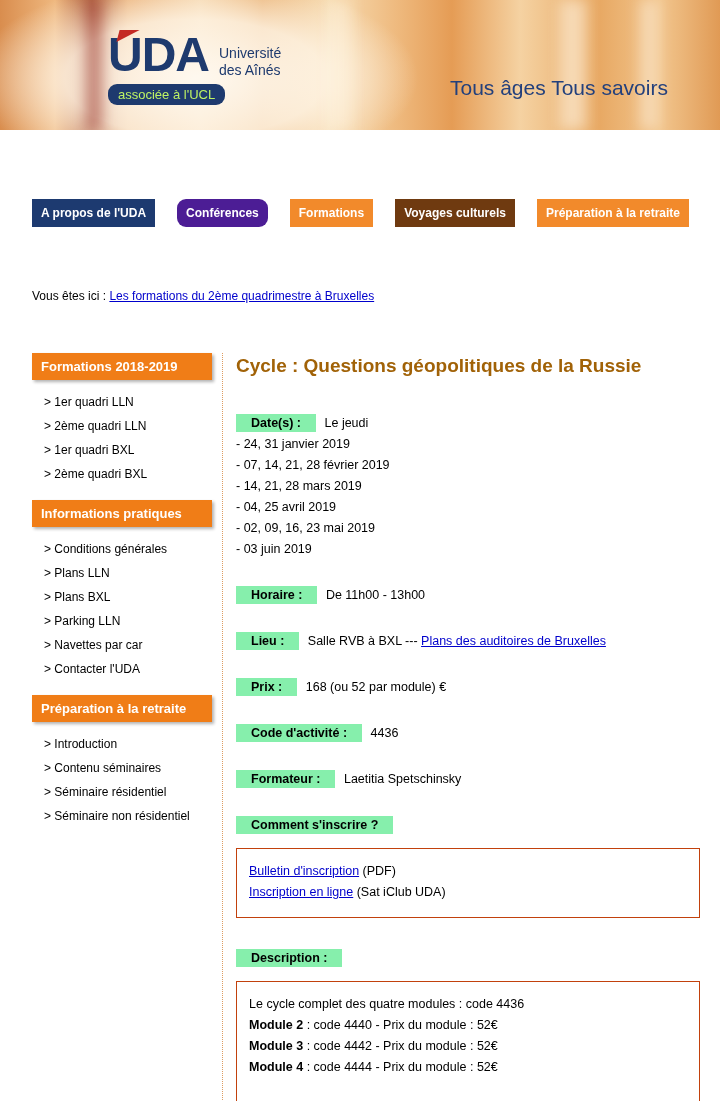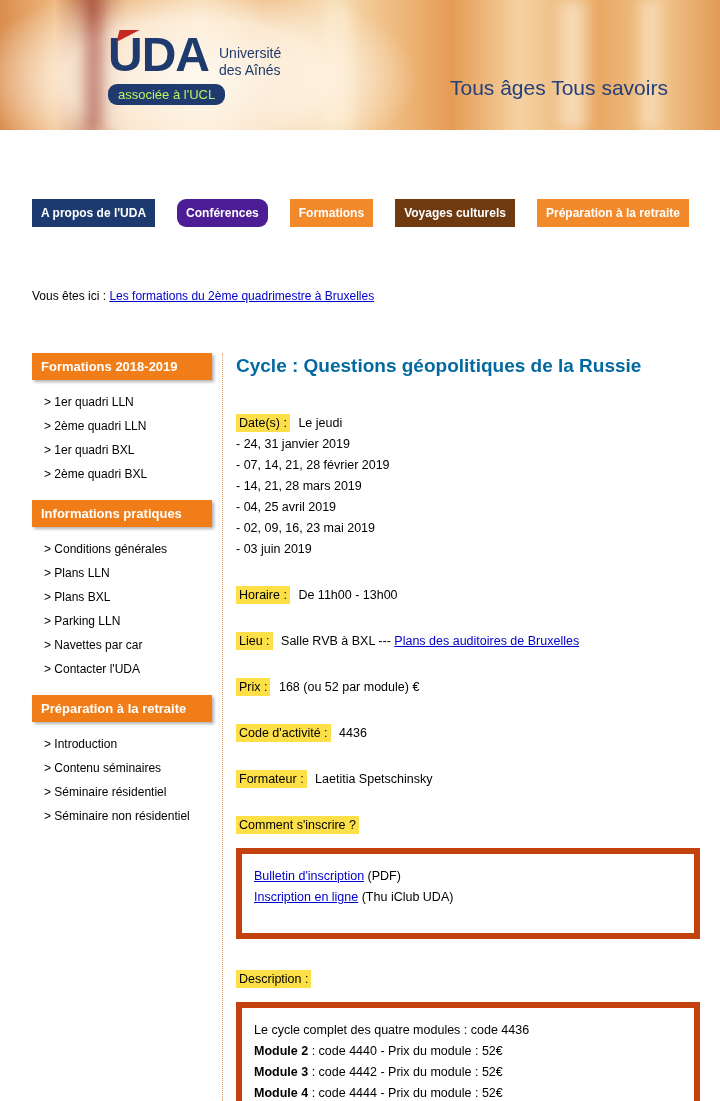--- a/index.html
+++ b/index.html
@@ -72,30 +72,30 @@
   
   .side-head {
     background: #f07d17; color: #fff; font-weight: bold; font-size: 13px;
     padding: 6px 9px; margin: 14px 0 10px 0;
     box-shadow: 2px 2px 3px rgba(0,0,0,0.3);
   }
   .side-head:first-child { margin-top: 0; }
   .side-item { font-size: 12px; padding: 5px 0 5px 12px; cursor: pointer; }
 
   
-  .page-title { font-size: 19px; font-weight: bold; color: #0369a1; margin: 2px 0 36px 0; }
+  .page-title { font-size: 19px; font-weight: bold; color: #a16207; margin: 2px 0 36px 0; }
   .field { margin-bottom: 25px; line-height: 21px; }
   .flabel {
-    background: #fde047; font-weight: normal; padding: 2px 3px;
+    background: #86efac; font-weight: bold; padding: 2px 15px;
   }
   .fvalue { margin-left: 5px; }
   .dline { line-height: 21px; }
   .section-head { margin-bottom: 12px; }
   .box {
-    border: 6px solid #c2410c; padding: 12px 12px 25px 12px;
+    border: 1px solid #c2410c; padding: 12px 12px 14px 12px;
     margin-bottom: 30px; line-height: 21px;
   }
   .box.desc { padding-bottom: 45px; margin-bottom: 0; }
   .mod-name { font-weight: bold; }
 </style>
 </head>
 <body>
 
 <div class="page">
 
@@ -199,21 +199,21 @@
 
       <div class="field section-head">
         <span class="flabel">Comment s'inscrire ?</span>
       </div>
 
       <div class="box">
         <div>
           <a class="link">Bulletin d'inscription</a><span> (PDF)</span>
         </div>
         <div>
-          <a class="link">Inscription en ligne</a><span> (Thu iClub UDA)</span>
+          <a class="link">Inscription en ligne</a><span> (Sat iClub UDA)</span>
         </div>
       </div>
 
       <div class="field section-head">
         <span class="flabel">Description :</span>
       </div>
 
       <div class="box desc">
         <div>Le cycle complet des quatre modules : code 4436</div>
         <div>

